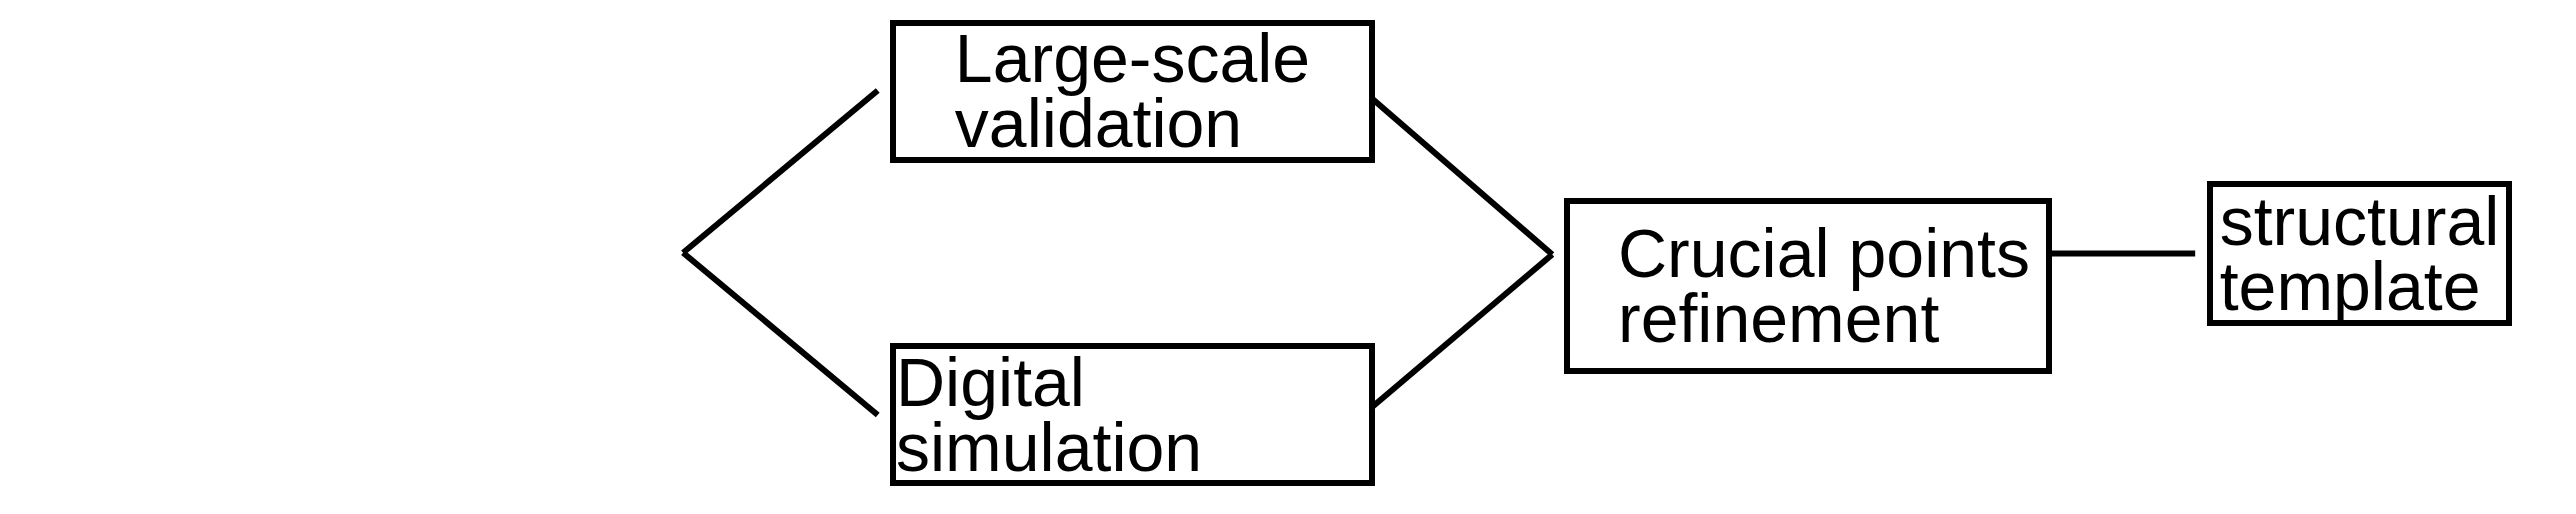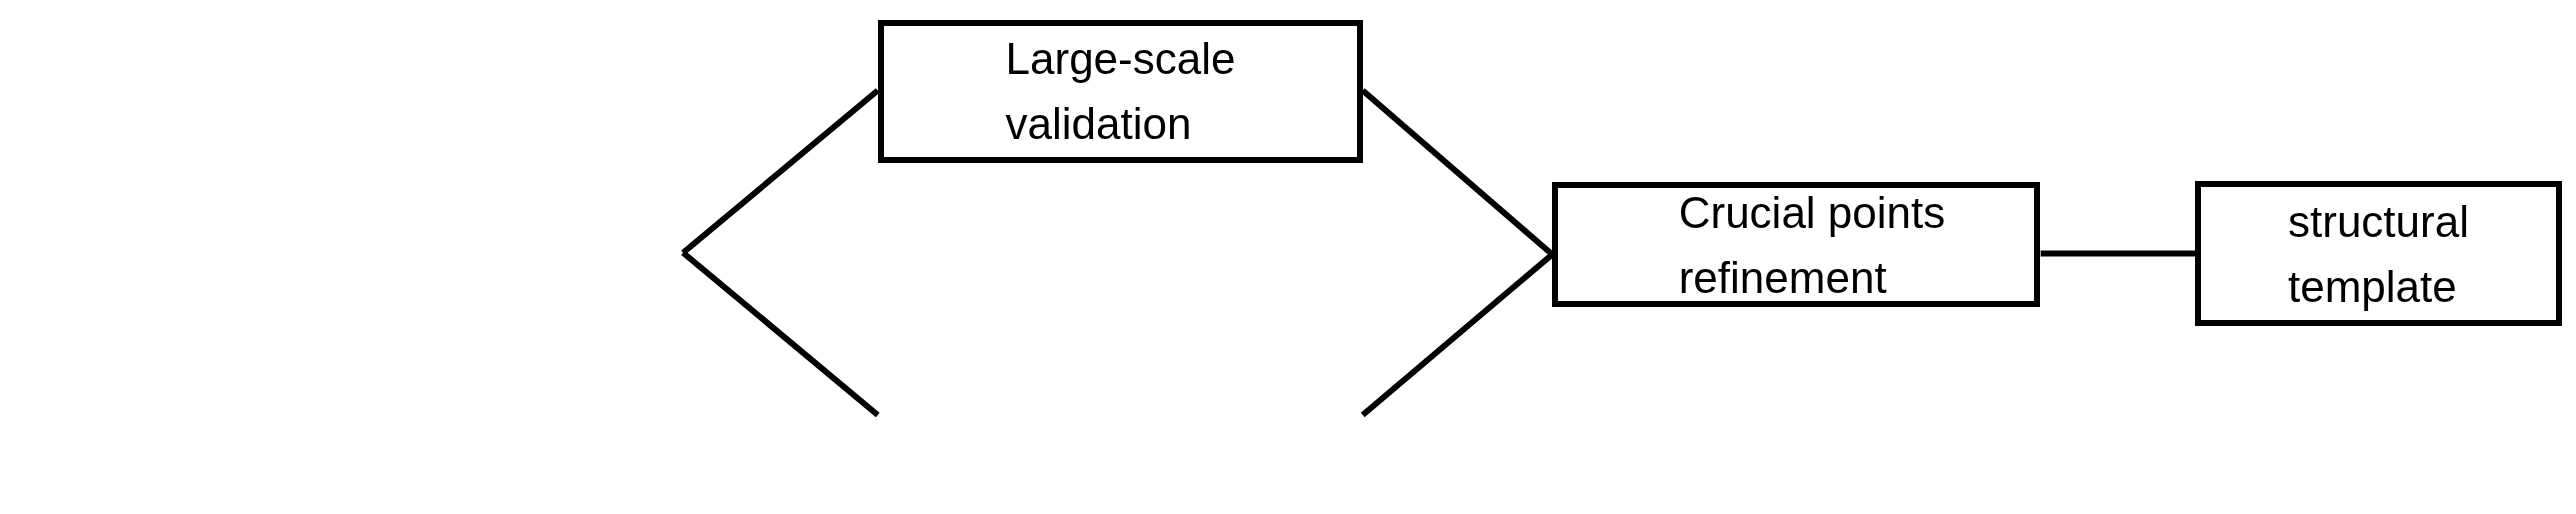--- a/index.html
+++ b/index.html
@@ -28,56 +28,60 @@
     stroke-width: 7;
   }
   .node {
     position: absolute;
     box-sizing: border-box;
     border: 6.8px solid #000000;
     background: #ffffff;
     display: flex;
     align-items: center;
     justify-content: center;
-    font-size: 44px;
+    font-size: 68px;
     line-height: 65px;
+    margin-left: 12px;
   }
   .node .label {
     width: max-content;
     max-width: 100%;
     margin: 0 auto;
     text-align: left;
     white-space: pre-line;
   }
   
   #node-a { left: 25px;   top: 182px; width: 658px; height: 143px; }
   #node-b { left: 878px; top: 19.6px;  width: 485px; height: 143px; }
   #node-c { left: 878px; top: 343px; width: 485px; height: 143px; }
-  #node-d { left: 1552px; top: 182px; width: 488px; height: 125px; padding-left: 32px; }
-  #node-e { left: 2195px; top: 181px; width: 367px; height: 145px; }
+  #node-d { left: 1552px; top: 198px; width: 488px; height: 176px; padding-left: 32px; }
+  #node-e { left: 2195px; top: 181px; width: 305px; height: 145px; }
 </style>
 </head>
 <body>
 
 <div class="canvas">
 
   <svg class="connector-layer" viewBox="0 0 3017 602" aria-hidden="true">
     <line x1="800" y1="296" x2="1028" y2="106"></line>
     <line x1="800" y1="296" x2="1028" y2="486"></line>
     <line x1="1596" y1="106" x2="1818" y2="298"></line>
     <line x1="1596" y1="486" x2="1818" y2="298"></line>
     <line x1="2390" y1="297" x2="2571" y2="297"></line>
   </svg>
 
 
   <div class="node" id="node-b">
     <span class="label">Large-scale
 validation</span>
   </div>
 
+  <div class="node" id="node-c">
+    <span class="label">Digital simulation</span>
+  </div>
 
   <div class="node" id="node-d">
     <span class="label">Crucial points
 refinement</span>
   </div>
 
   <div class="node" id="node-e">
     <span class="label">structural
 template</span>
   </div>

